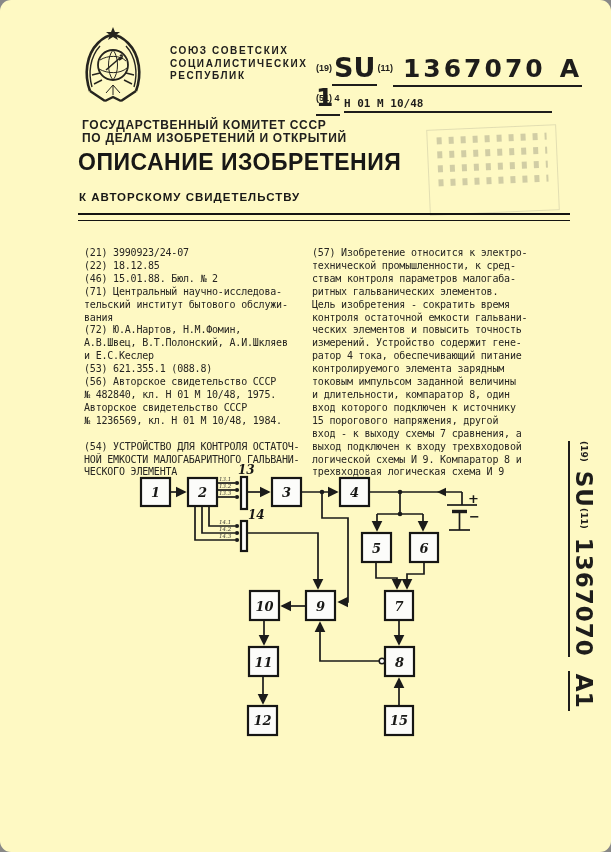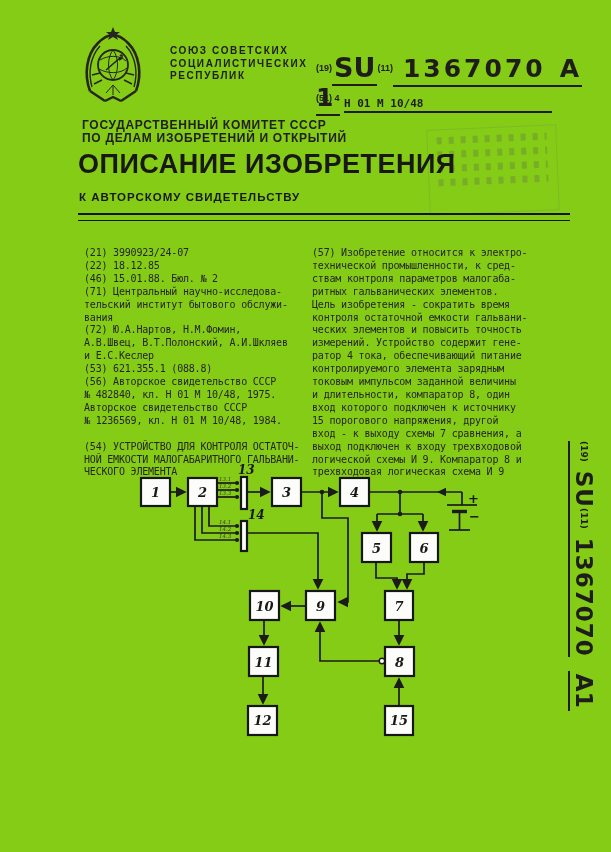--- a/index.html
+++ b/index.html
@@ -1,32 +1,33 @@
 <!DOCTYPE html>
 <html><head>
 <meta charset="utf-8">
 <style>
   html,body{margin:0;padding:0;background:#888;}
   #page{
     position:relative;width:611px;height:852px;margin:0 auto;
-    background:#84cc16;color:#1e1d1b;overflow:hidden;
+    background:#fef9c3;color:#1e1d1b;overflow:hidden;
     font-family:"Liberation Sans",sans-serif;
+    border-radius:11px;
   }
   .abs{position:absolute;}
   
   .union{font-size:10px;font-weight:bold;letter-spacing:1.6px;line-height:12.5px;color:#21201e;white-space:pre-line;}
   .committee{font-size:12px;font-weight:bold;letter-spacing:.7px;line-height:13px;color:#21201e;white-space:pre-line;}
   .docnum-row{left:316px;top:52px;width:252px;height:40px;}
   .code-small{font-size:9px;font-weight:bold;vertical-align:6px;}
   .su-big{font-size:27px;font-weight:bold;font-family:"DejaVu Sans",sans-serif;border-bottom:2.5px solid #1e1d1b;padding:0 2px 1px 2px;}
   .num-big{font-size:25px;font-weight:bold;font-family:"DejaVu Sans",sans-serif;letter-spacing:3px;border-bottom:2.5px solid #1e1d1b;padding:0 4px 2px 10px;}
   .kind-big{font-size:25px;font-weight:bold;font-family:"DejaVu Sans",sans-serif;}
   .ipc-row{left:316px;top:93px;width:250px;}
   .ipc-val{font-family:"DejaVu Sans Mono",monospace;font-size:11px;font-weight:bold;border-bottom:2px solid #1e1d1b;display:inline-block;width:208px;padding-bottom:1px;}
-  .big-title{font-size:27px;font-weight:bold;letter-spacing:.5px;font-family:"Liberation Sans",sans-serif;color:#181816;}
+  .big-title{font-size:23px;font-weight:bold;letter-spacing:.5px;font-family:"Liberation Sans",sans-serif;color:#181816;}
   .sub-title{font-size:11.5px;font-weight:bold;letter-spacing:1px;color:#181816;}
   .dbl-rule{left:78px;top:213px;width:492px;height:5px;border-top:2.5px solid #141412;border-bottom:1.8px solid #141412;}
   
   .tw{font-family:"DejaVu Sans Mono",monospace;font-size:10px;line-height:12.9px;letter-spacing:-0.2px;white-space:pre-line;color:#262522;}
   
   .stamp{left:428px;top:127px;width:128px;height:84px;transform:rotate(-2.5deg);
     border:1px solid rgba(110,110,105,.35);opacity:.55;filter:blur(.6px);}
   .stamp div{height:7px;margin:7px 9px;background:repeating-linear-gradient(90deg,rgba(90,90,85,.5) 0 5px,transparent 5px 12px);}
   
   .side-wrap{left:551px;top:441px;width:48px;height:280px;}

